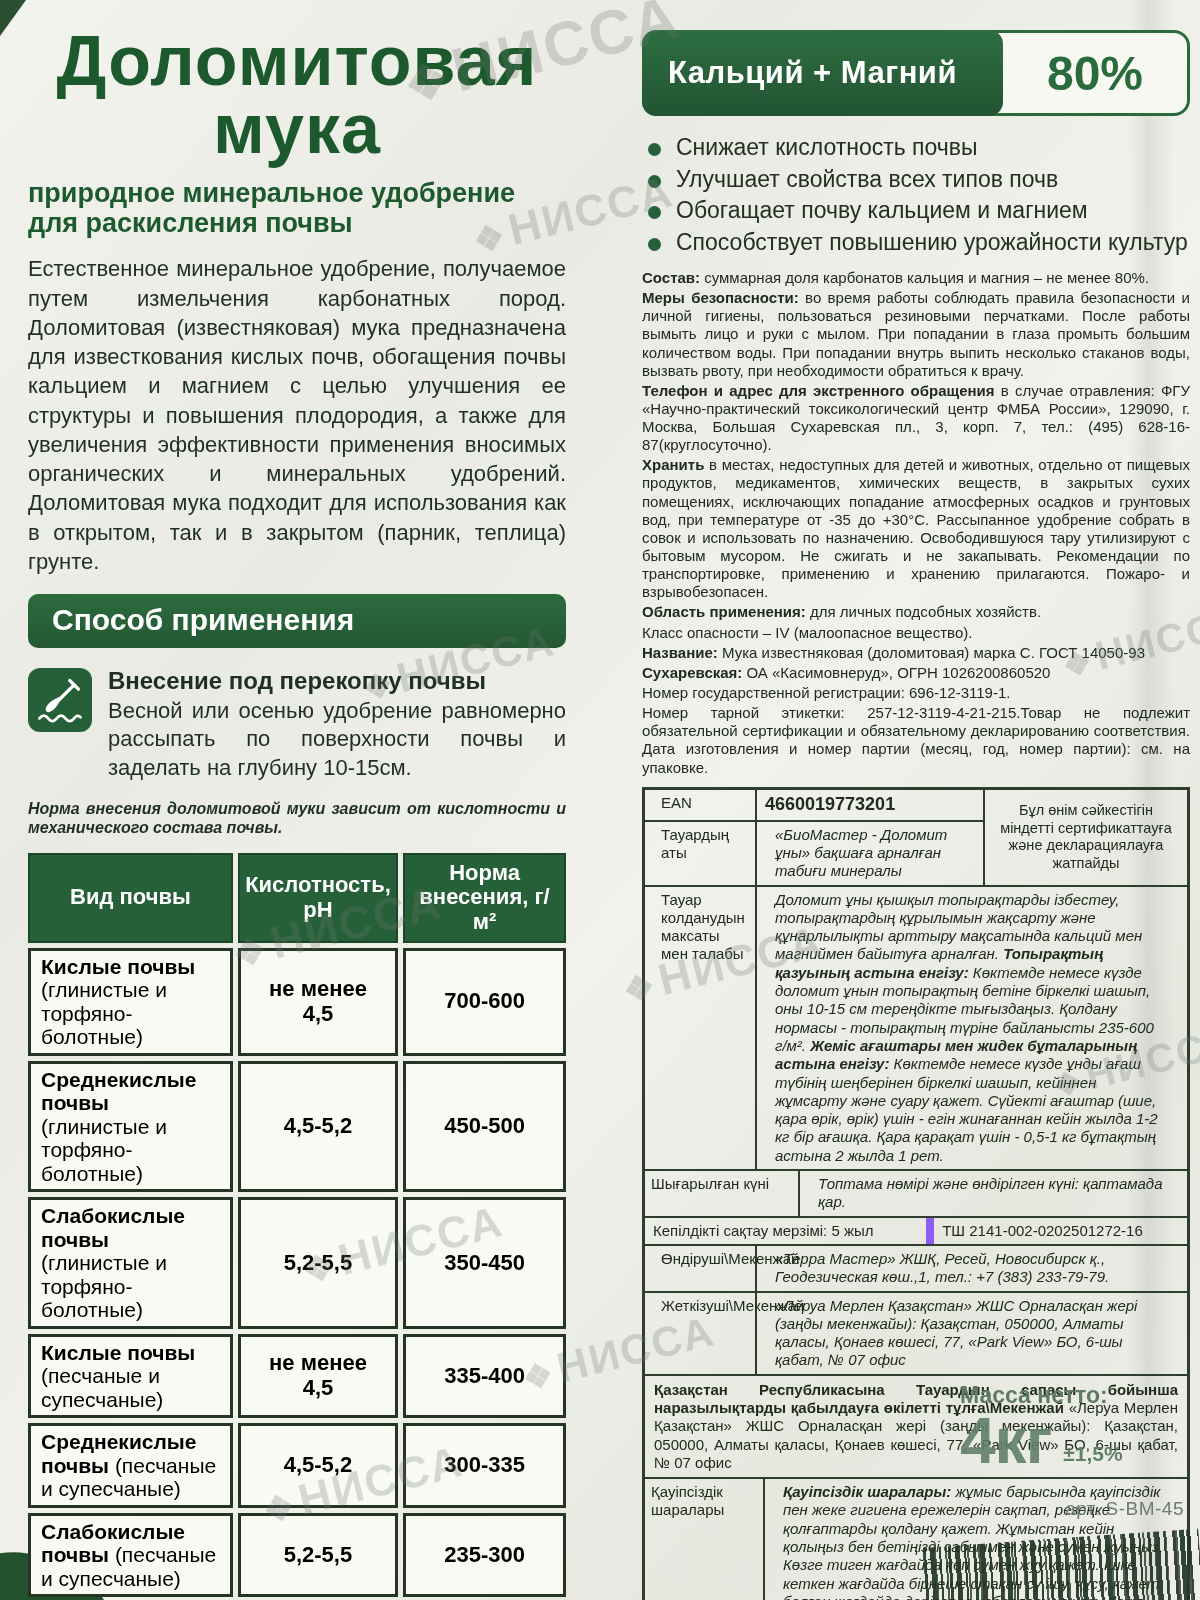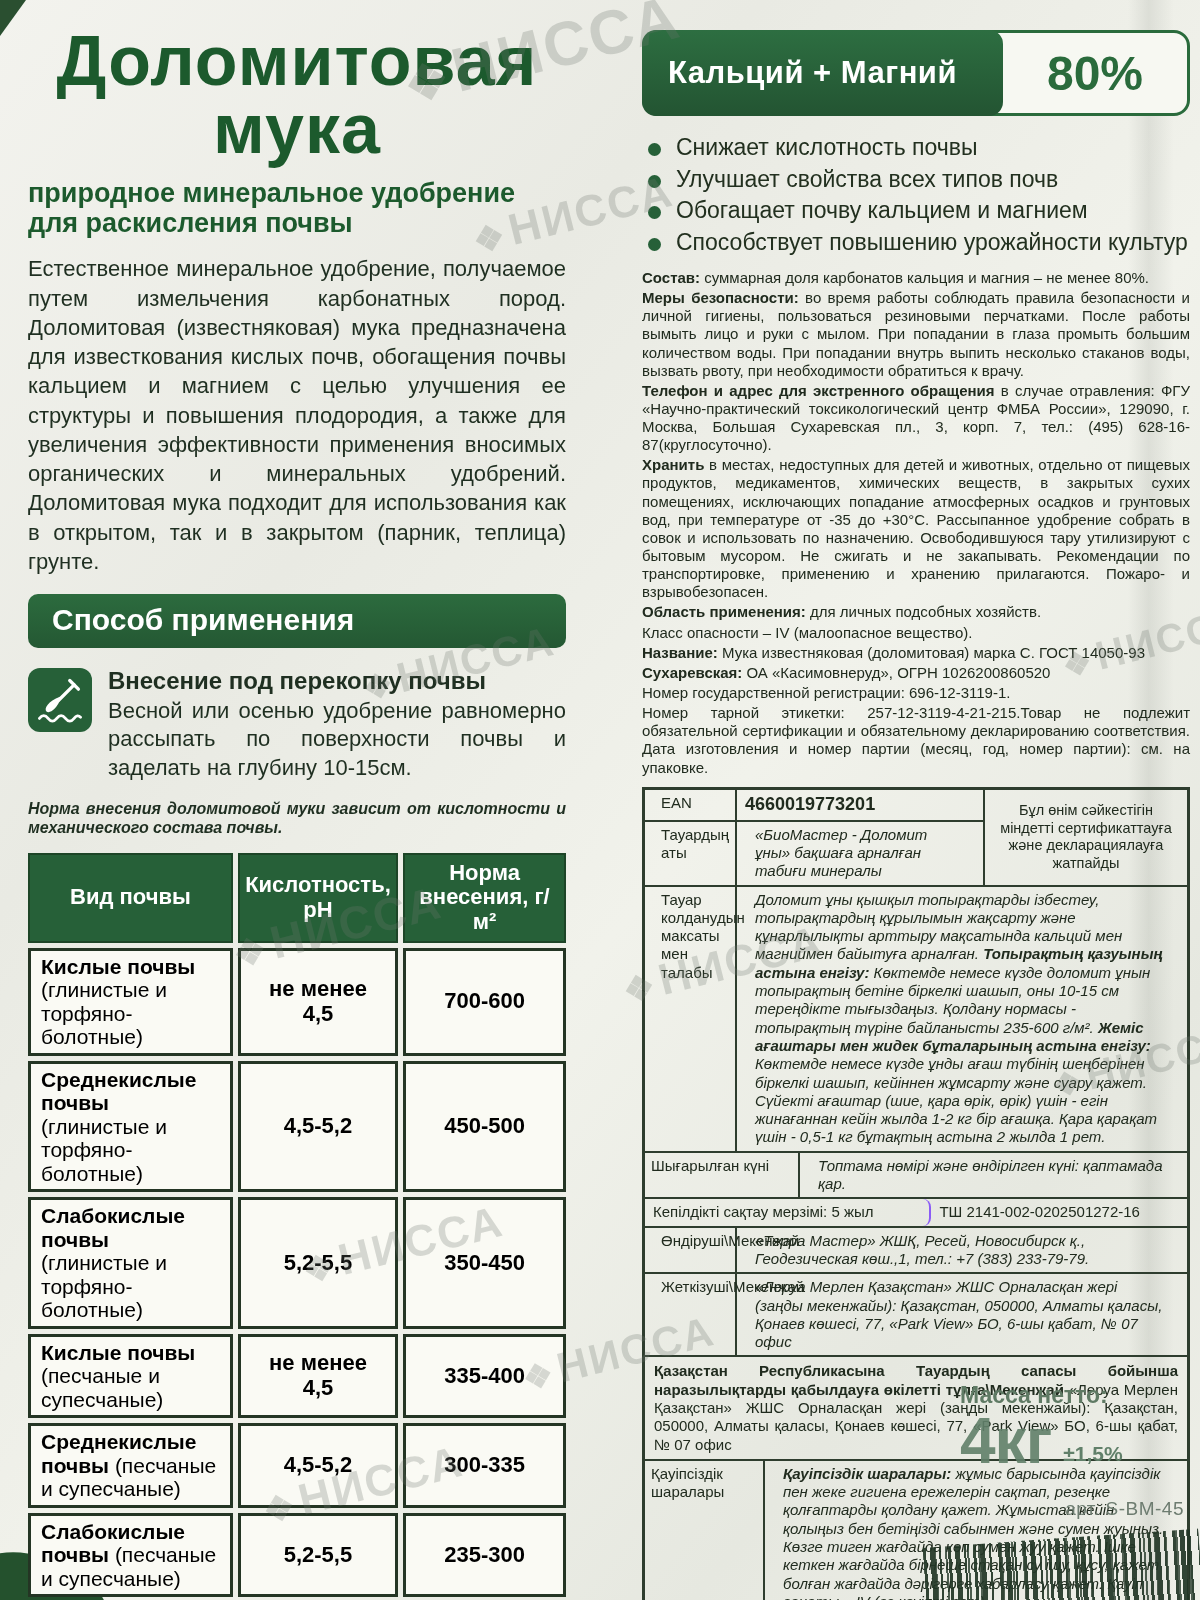--- a/index.html
+++ b/index.html
@@ -57,30 +57,30 @@
     border-radius:50%;background:#266038;}
   .rp{margin-top:10px;}
   .rp p{margin:0 0 2px 0;font-size:15px;line-height:1.21;text-align:justify;color:#202b1e;}
   .rp .lead{font-weight:bold;}
 
   .itable{margin-top:10px;border:3px solid #2e3d2e;font-size:15px;line-height:1.22;color:#202b1e;}
   .irow{display:flex;border-top:2px solid #2e3d2e;}
   .irow:first-child{border-top:none;}
   .ilabel{flex:none;border-right:2px solid #2e3d2e;padding:4px 6px;box-sizing:border-box;}
   .icell{flex:1;padding:4px 18px;font-style:italic;}
-  .w112{width:92px;padding-left:16px;} .w148{width:155px;} .w120{width:120px;}
+  .w112{width:112px;padding-left:16px;} .w148{width:155px;} .w120{width:120px;}
   .ean-wrap{display:flex;}
   .ean-left{flex:1;display:flex;flex-direction:column;}
   .ean-left .sub{display:flex;}
   .ean-left .sub + .sub{border-top:2px solid #2e3d2e;}
   .ean-val{font-weight:bold;font-size:18px;padding:4px 8px;flex:1;}
   .note-cell{flex:none;width:204px;border-left:2px solid #2e3d2e;display:flex;align-items:center;
     text-align:center;padding:4px 8px;box-sizing:border-box;font-size:14.5px;line-height:1.2;}
   .half{flex:1;padding:4px 8px;}
-  .half.first{border-right:2px solid #8b5cf6;flex:1.12;border-radius:8px;}
+  .half.first{border-right:8px solid #8b5cf6;flex:1.12;}
   .full-cell{padding:5px 9px;text-align:justify;}
   .kz-bold{font-weight:bold;}
 
   .rfooter{position:relative;margin-top:14px;width:100%;}
   .g1{font-weight:bold;font-size:21px;line-height:1.25;color:#1f2f21;}
   .mass{position:absolute;top:1352px;right:0;width:230px;text-align:left;}
   .mass-label{font-weight:bold;font-size:23px;color:#5f7a64;}
   .mass-row{display:flex;align-items:flex-end;gap:12px;margin-top:2px;}
   .mass-val{font-weight:bold;font-size:64px;line-height:.95;color:#61806a;opacity:.9;letter-spacing:-1px;}
   .mass-tol{font-weight:bold;font-size:21px;color:#61806a;padding-bottom:6px;}

